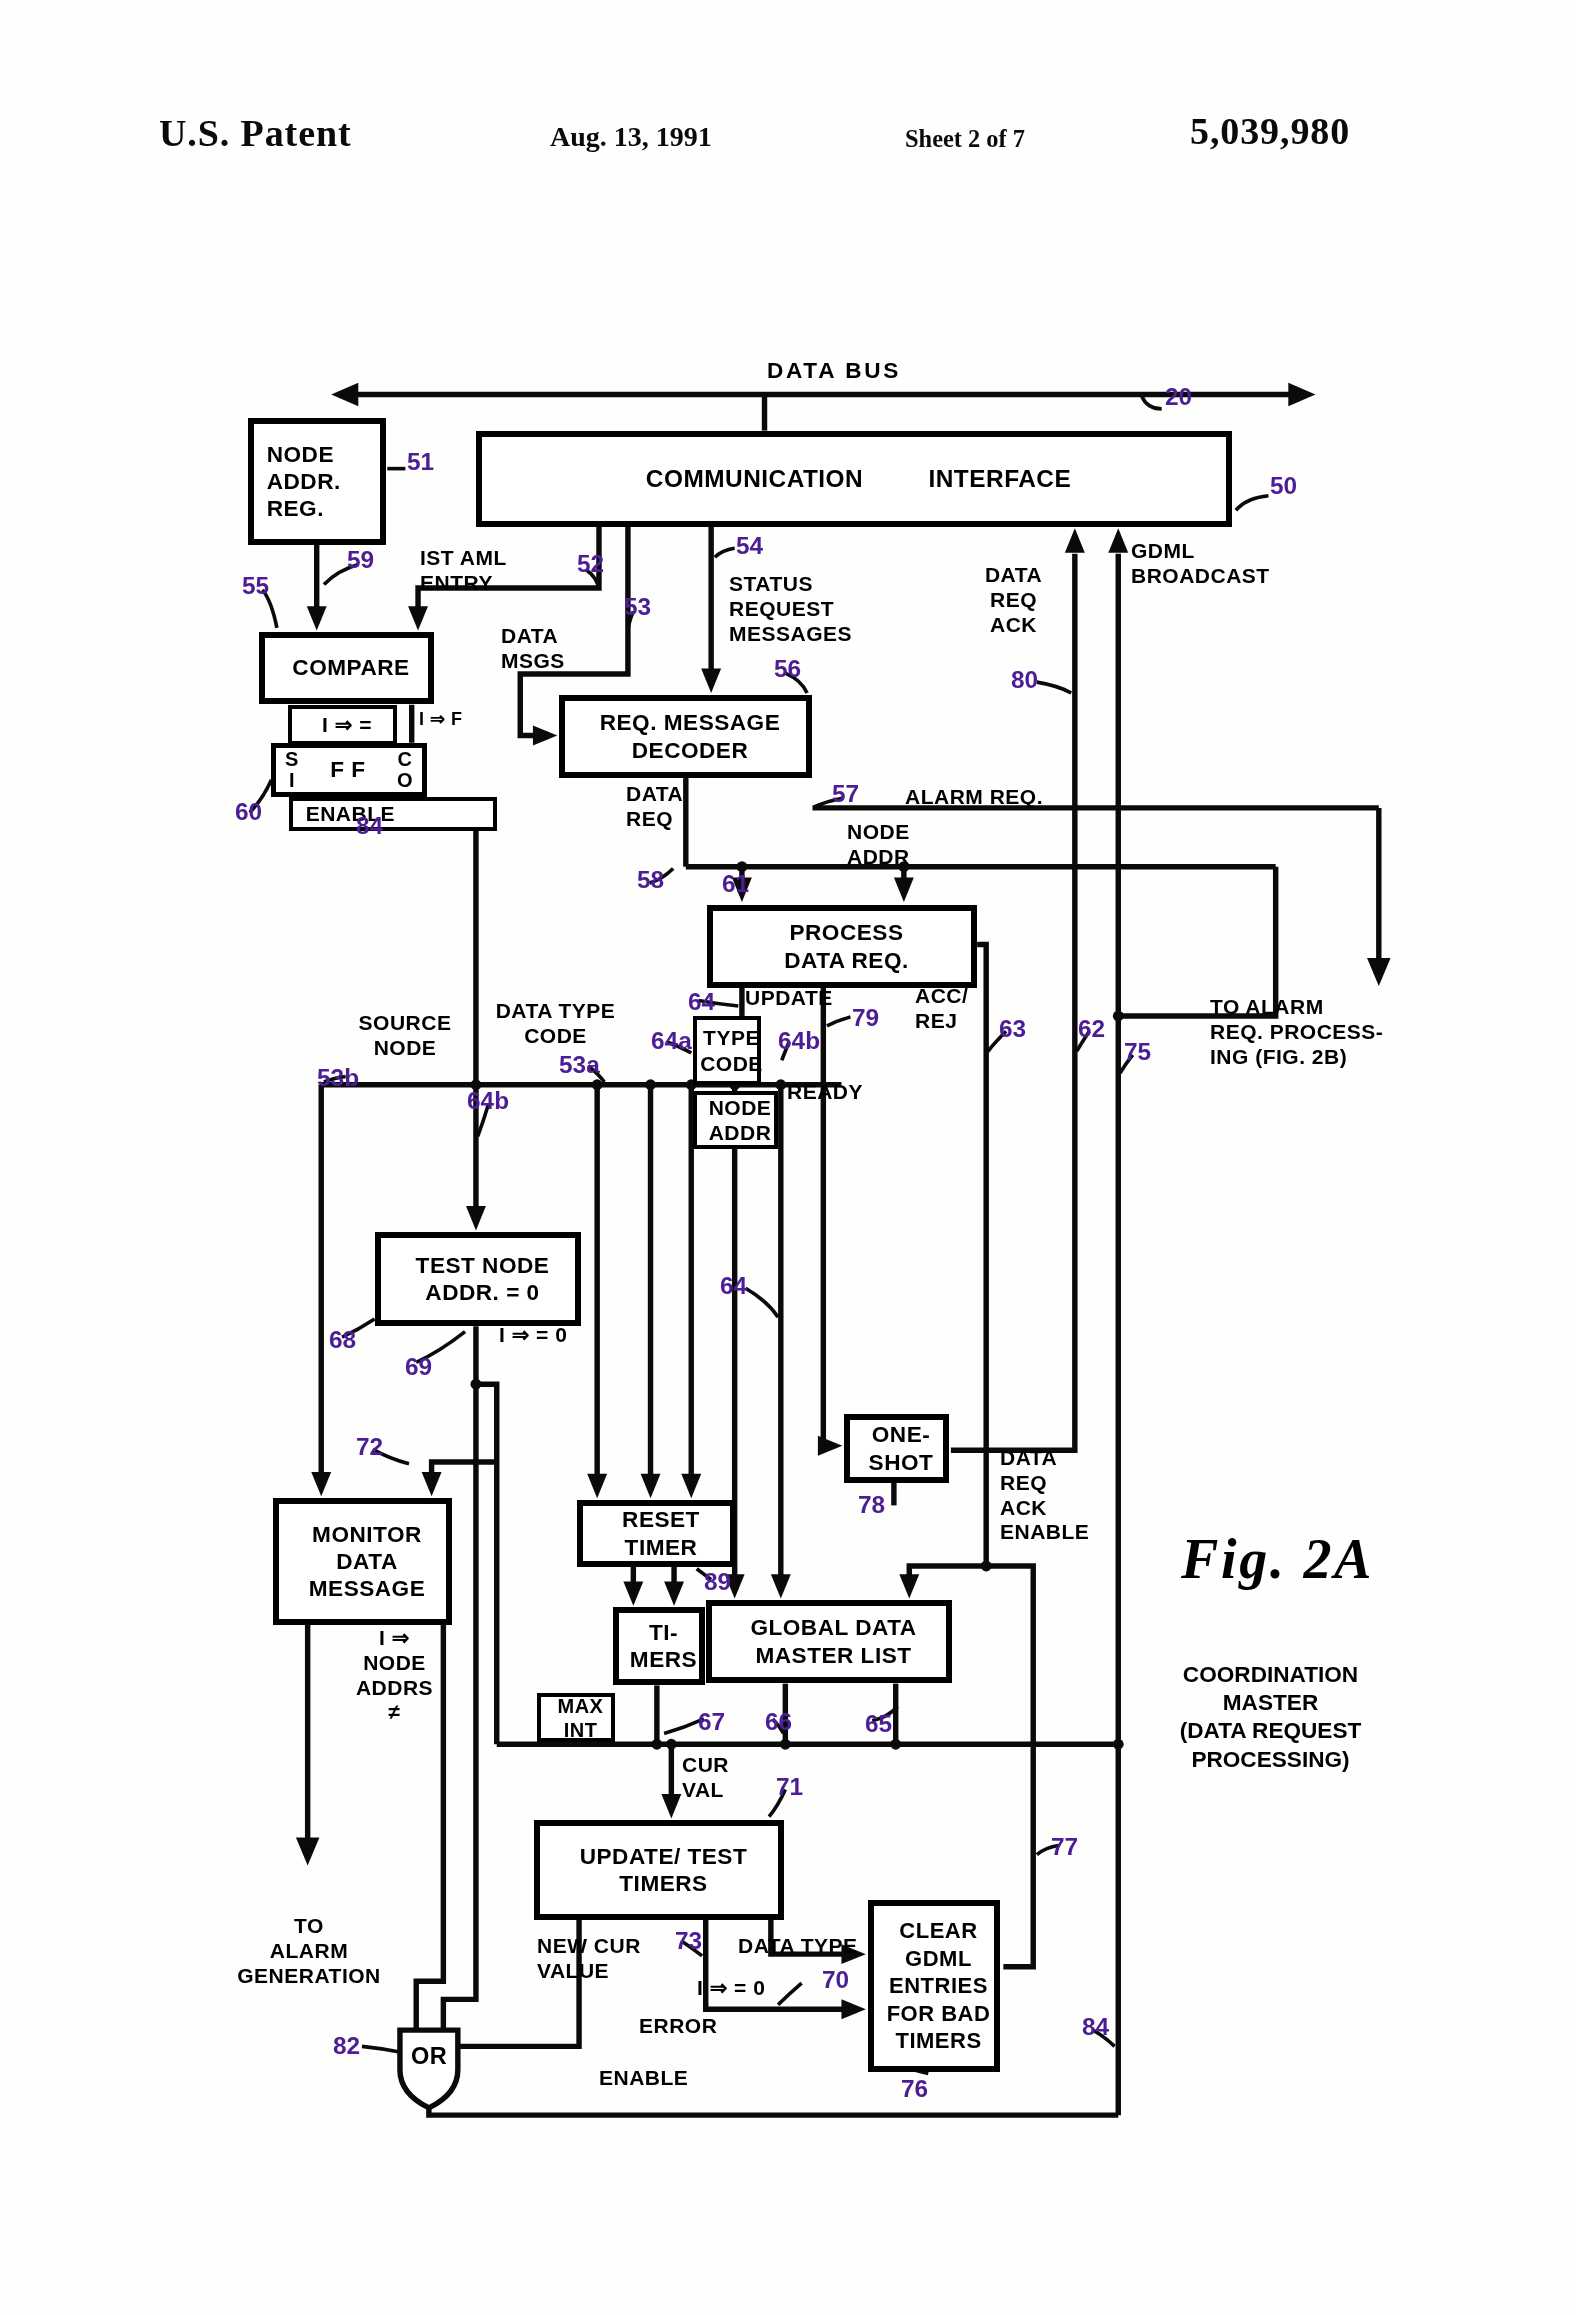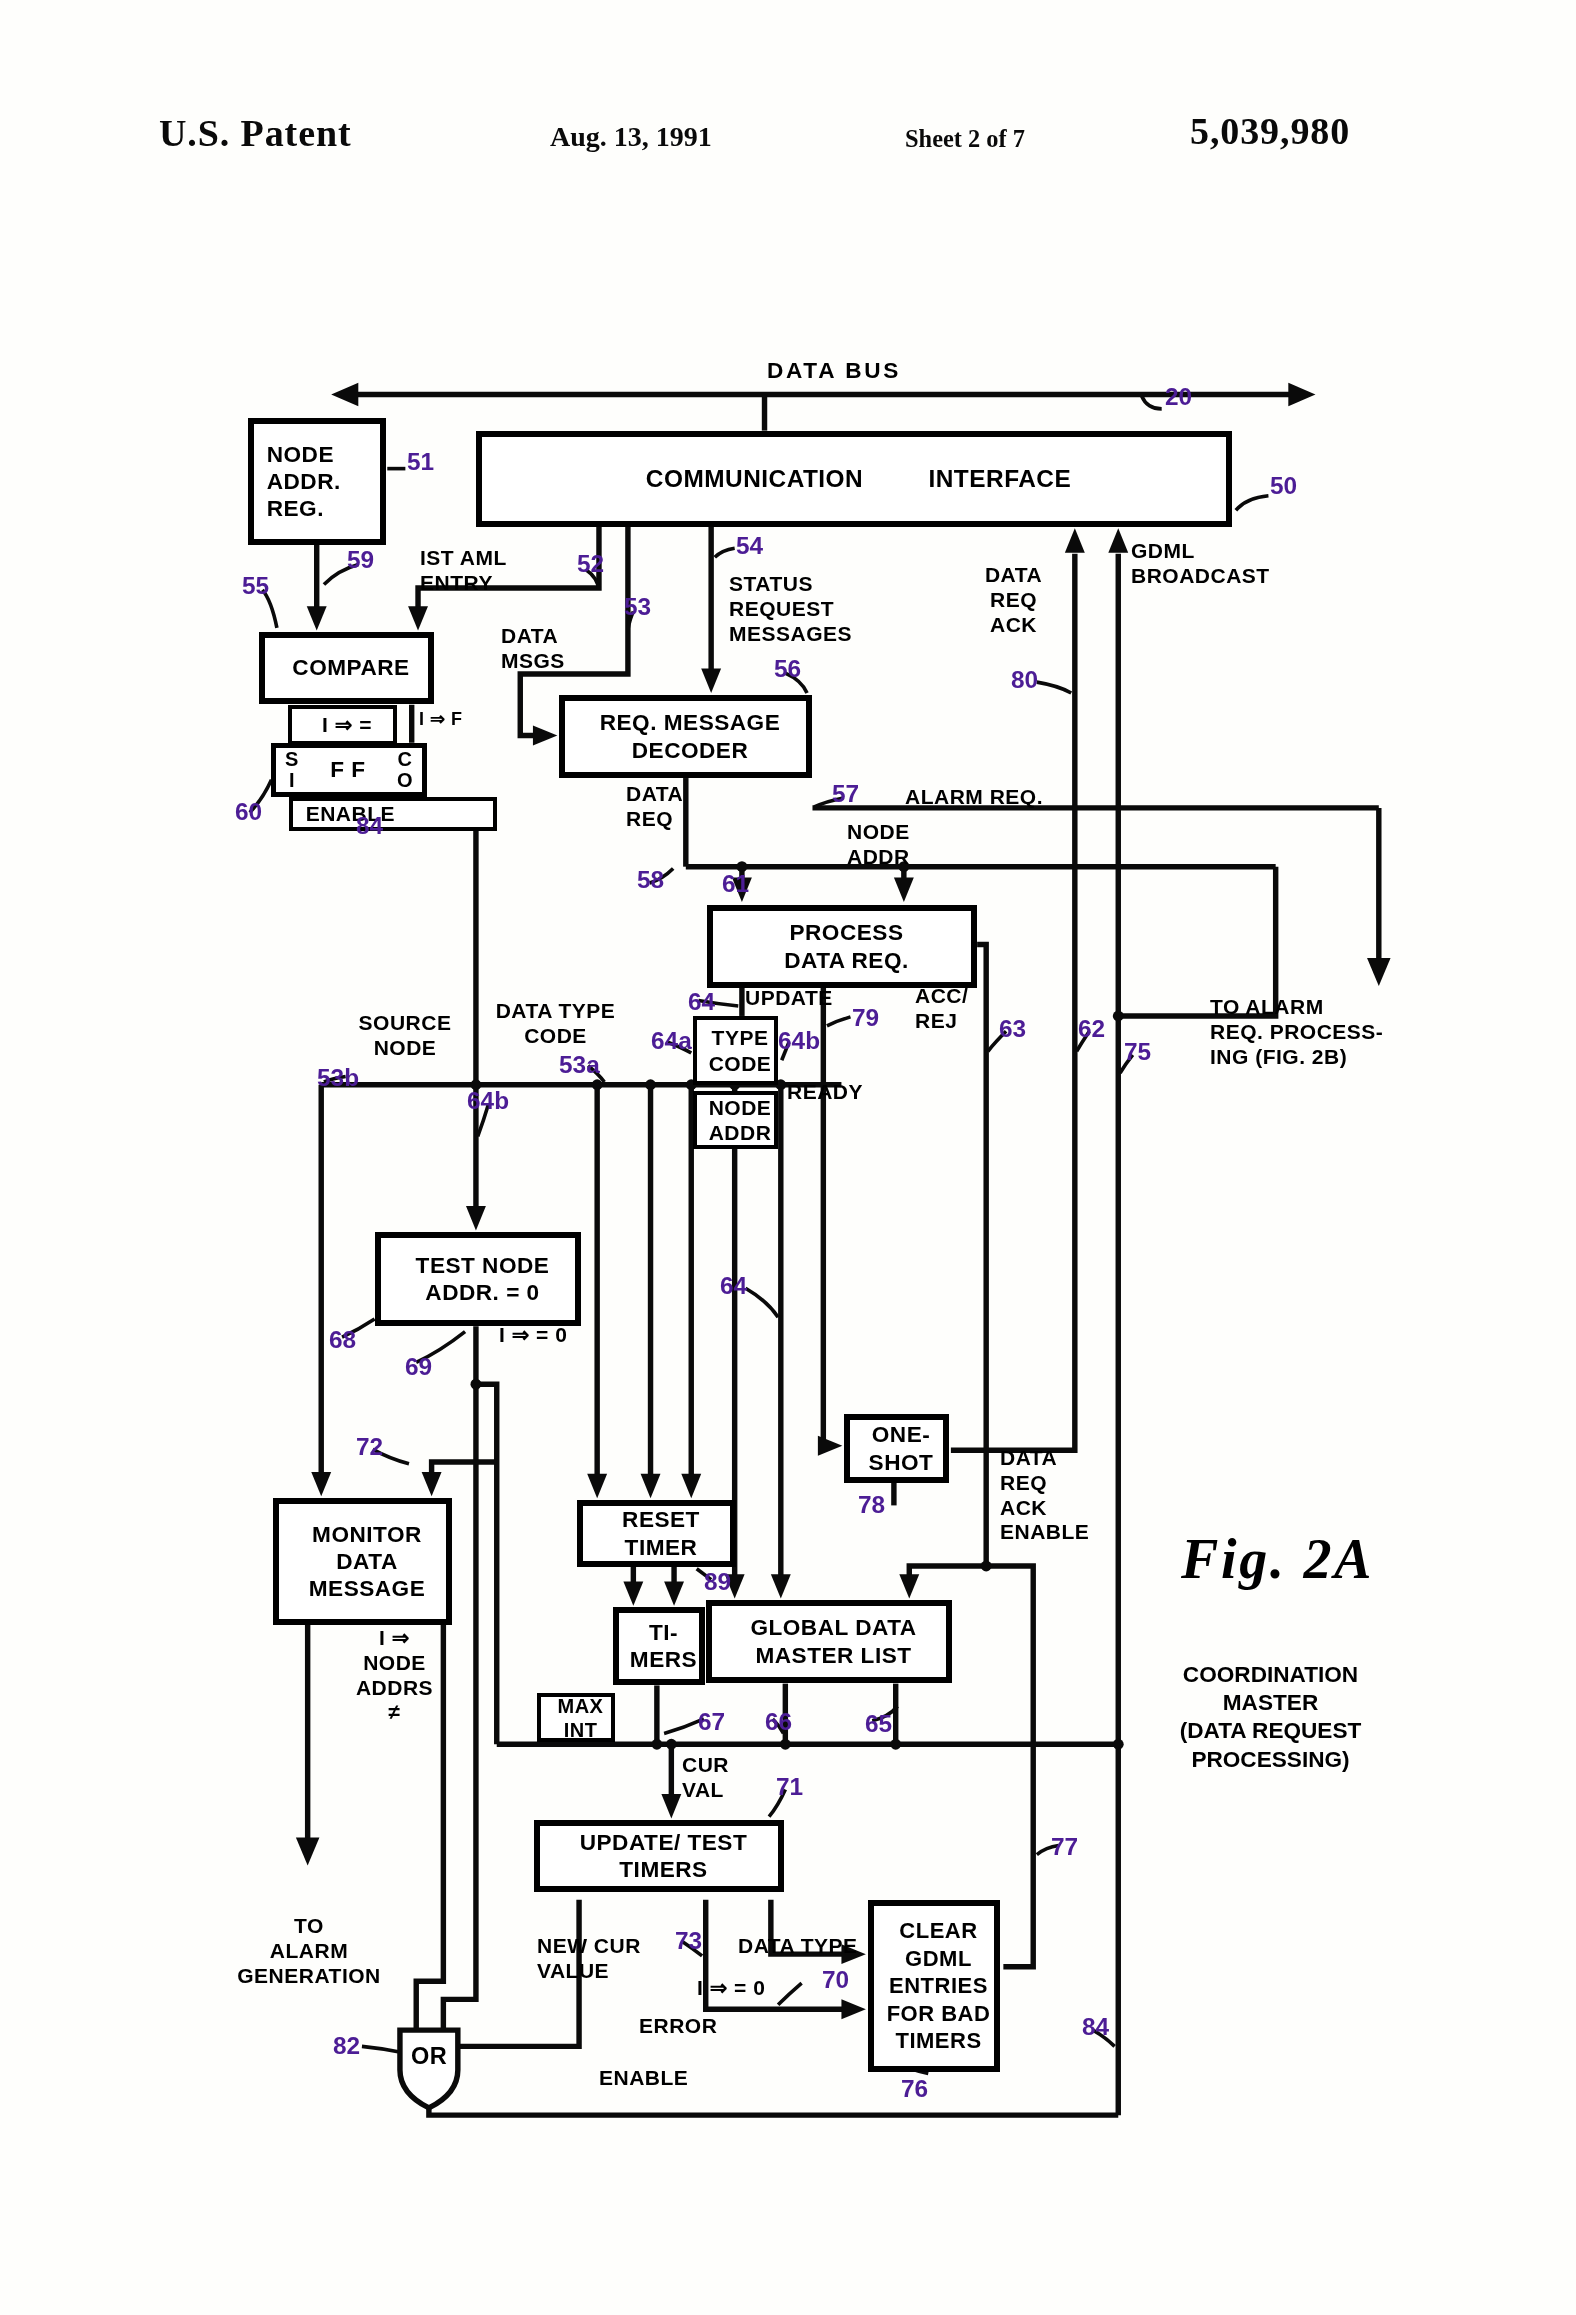--- a/index.html
+++ b/index.html
@@ -192,40 +192,40 @@
 I</span>
     <span style="font-size:22.6px;">F F</span>
     <span>C
 O</span>
   </div>
   <div class="box b5 alignleft" style="left:289px;top:797px;width:208px;height:34px;font-size:21px;">ENABLE</div>
   <div class="box" style="left:559px;top:695px;width:253px;height:83px;">REQ. MESSAGE
 DECODER</div>
   <div class="box" style="left:707px;top:905px;width:270px;height:83px;">PROCESS
 DATA REQ.</div>
-  <div class="box b5" style="left:693px;top:1016px;width:85px;height:69px;font-size:21px;">TYPE
+  <div class="box b5" style="left:693px;top:1016px;width:68px;height:69px;font-size:21px;">TYPE
 CODE</div>
   <div class="box b5" style="left:693px;top:1091px;width:85px;height:58px;font-size:21px;">NODE
 ADDR</div>
   <div class="box" style="left:375px;top:1232px;width:206px;height:94px;">TEST NODE
 ADDR. = 0</div>
   <div class="box" style="left:844px;top:1414px;width:105px;height:69px;">ONE-
 SHOT</div>
   <div class="box" style="left:273px;top:1498px;width:179px;height:127px;">MONITOR
 DATA
 MESSAGE</div>
   <div class="box" style="left:577px;top:1500px;width:159px;height:67px;">RESET
 TIMER</div>
   <div class="box" style="left:613px;top:1607px;width:92px;height:78px;">TI-
 MERS</div>
   <div class="box" style="left:706px;top:1600px;width:246px;height:83px;">GLOBAL DATA
 MASTER LIST</div>
   <div class="box b5" style="left:537px;top:1693px;width:78px;height:49px;font-size:20px;">MAX
 INT</div>
-  <div class="box" style="left:534px;top:1820px;width:250px;height:72px;">UPDATE/ TEST
+  <div class="box" style="left:534px;top:1820px;width:250px;height:100px;">UPDATE/ TEST
 TIMERS</div>
   <div class="box" style="left:868px;top:1900px;width:132px;height:172px;font-size:22px;line-height:1.25;">CLEAR
 GDML
 ENTRIES
 FOR BAD
 TIMERS</div>
   <div class="lbl ctr" style="left:400px;top:2043px;width:58px;font-size:23.5px;">OR</div>
 
   <div class="lbl" style="left:767px;top:358px;font-size:22.6px;letter-spacing:2.7px;">DATA  BUS</div>
   <div class="lbl" style="left:420px;top:546px;">IST AML

